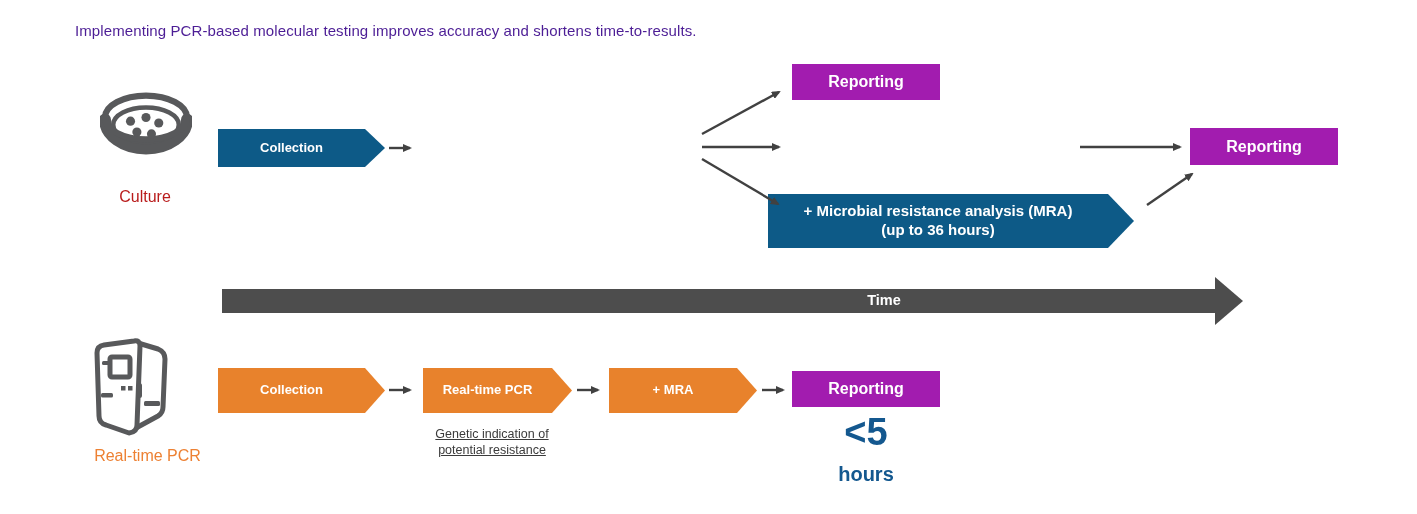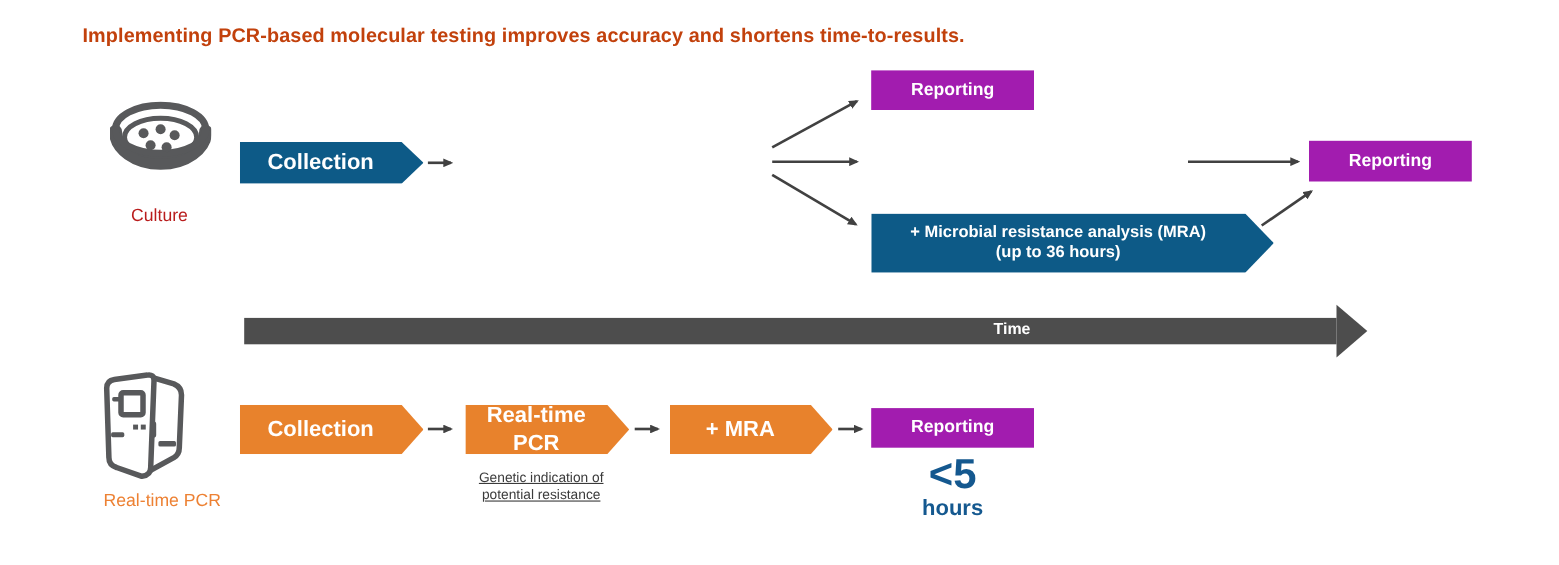--- a/index.html
+++ b/index.html
@@ -2,21 +2,21 @@
 <html><head>
 <meta charset="utf-8">
 <style>
   html,body{margin:0;padding:0;background:#fff;}
   #canvas{
     position:relative;width:1417px;height:514px;background:#ffffff;overflow:hidden;
     font-family:"Liberation Sans","DejaVu Sans",sans-serif;
   }
   .abs{position:absolute;}
   #title{
-    left:75px;top:22px;font-size:18px;font-weight:bold;color:#c2410c;letter-spacing:0.1px;
+    left:75px;top:22px;font-size:15px;font-weight:normal;color:#4c1d95;letter-spacing:0.1px;
   }
   
   .chev{
     position:absolute;display:flex;flex-direction:column;align-items:center;justify-content:center;
     color:#fff;font-weight:bold;text-align:center;box-sizing:border-box;
     clip-path:polygon(0 0, calc(100% - var(--tip)) 0, 100% 50%, calc(100% - var(--tip)) 100%, 0 100%);
     padding-right:var(--tip);line-height:1.25;
   }
   .blue{background:#0d5a87;}
   .orange{background:#e8822c;}
@@ -26,29 +26,29 @@
   }
   .track-label{position:absolute;text-align:center;font-size:16px;}
   #culture-label{left:85px;top:188px;width:120px;color:#b91c1c;}
   #pcr-label{left:60px;top:447px;width:175px;color:#ed8133;}
   #connector-layer{left:0;top:0;width:1417px;height:514px;pointer-events:none;}
   
   #time-arrow{left:222px;top:277px;width:1030px;height:48px;}
   #time-bar{position:absolute;left:0;top:12px;width:993px;height:24px;background:#4d4d4d;}
   #time-head{position:absolute;left:993px;top:0;width:0;height:0;
     border-top:24px solid transparent;border-bottom:24px solid transparent;border-left:28px solid #4d4d4d;}
-  #time-label{position:absolute;left:672px;top:15px;width:52px;text-align:center;
+  #time-label{position:absolute;left:636px;top:15px;width:52px;text-align:center;
     color:#fff;font-weight:bold;font-size:14.5px;}
   #genetic-note{left:388px;top:427px;width:208px;text-align:center;font-size:12.5px;
     color:#3b3b3b;line-height:1.25;text-decoration:underline;}
   #duration{left:791px;top:413px;width:150px;text-align:center;color:#14588f;font-weight:bold;}
   #duration-value{font-size:38px;line-height:1;display:block;}
-  #duration-unit{font-size:20px;line-height:1;display:block;margin-top:1px;}
+  #duration-unit{font-size:20px;line-height:1;display:block;margin-top:13px;}
   .two-line{font-size:15px;}
-  .one-line{font-size:20px;}
+  .one-line{font-size:13px;}
 </style>
 </head>
 <body>
 
 <div id="canvas">
 
   <div id="title" class="abs">Implementing PCR-based molecular testing improves accuracy and shortens time-to-results.</div>
 
   <svg class="abs" style="left:100px;top:92px;" width="92" height="82" viewBox="0 0 100 90">
     <path d="M5 30 A45 32 0 0 0 95 30" fill="none" stroke="#58595b" stroke-width="13" stroke-linecap="round"></path>
@@ -65,21 +65,21 @@
   <div class="chev blue one-line" style="left:218px;top:129px;width:167px;height:38px;--tip:20px;">
     <span>Collection</span>
   </div>
 
 
   <div class="gray-box" style="left:792px;top:64px;width:148px;height:36px;">
     <span>Reporting</span>
   </div>
 
 
-  <div class="chev blue two-line" style="left:792px;top:194px;width:366px;height:54px;--tip:26px;">
+  <div class="chev blue two-line" style="left:768px;top:194px;width:366px;height:54px;--tip:26px;">
     <span>+ Microbial resistance analysis (MRA)</span>
     <span>(up to 36 hours)</span>
   </div>
 
   <div class="gray-box" style="left:1190px;top:128px;width:148px;height:37px;">
     <span>Reporting</span>
   </div>
 
   <div id="time-arrow" class="abs">
     <div id="time-bar"></div>

